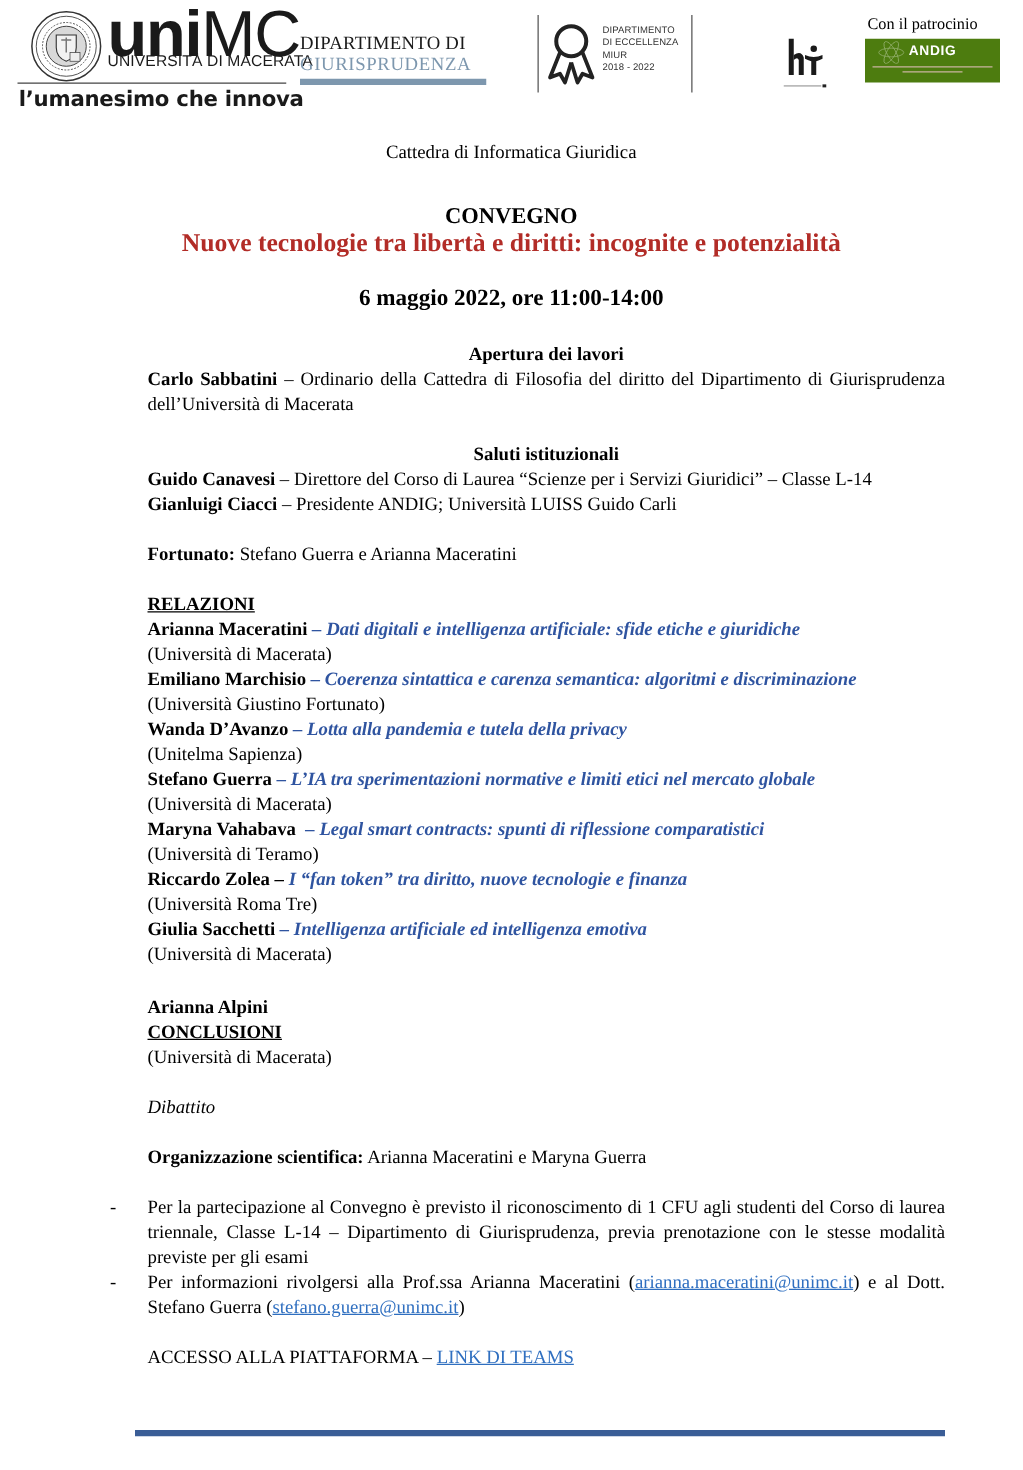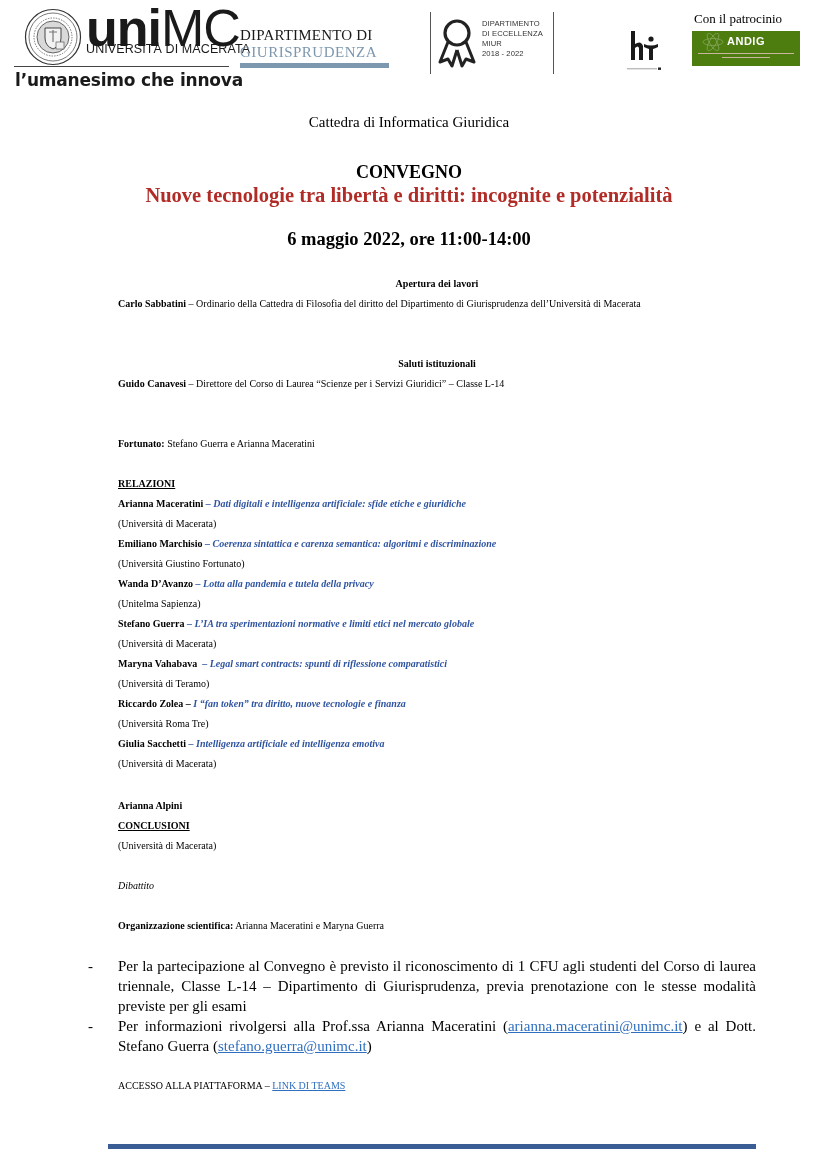--- a/index.html
+++ b/index.html
@@ -59,21 +59,21 @@
   }
   .andig-line { position: absolute; height: 1px; background: #e9c3c3; opacity: .8; }
 
   
   .center { position: absolute; left: 0; width: 818px; text-align: center; }
   #cattedra { top: 114px; font-size: 15px; }
   #convegno { top: 162px; font-size: 18px; font-weight: bold; }
   #title { top: 184px; font-size: 20.5px; font-weight: bold; color: #b22c27; }
   #date { top: 229px; font-size: 18.5px; font-weight: bold; }
 
-  .block { position: absolute; left: 118px; width: 638px; font-size: 10px; line-height: 20px; }
+  .block { position: absolute; left: 118px; width: 638px; font-size: 15px; line-height: 20px; }
   .sect-head { text-align: center; font-weight: bold; }
   .justify { text-align: justify; text-align-last: left; }
   .b { font-weight: bold; }
   .u { text-decoration: underline; }
   .talk { color: #2f54a0; font-style: italic; font-weight: bold; }
   .it { font-style: italic; }
   a.mail, a.teams { color: #2f6fc0; text-decoration: underline; }
 
   #apertura { top: 274px; }
   #saluti { top: 354px; }
@@ -156,20 +156,21 @@
 <div id="date" class="center">6 maggio 2022, ore 11:00-14:00</div>
 
 <div id="apertura" class="block">
   <div class="sect-head">Apertura dei lavori</div>
   <div class="justify"><span class="b">Carlo Sabbatini</span><span> – Ordinario della Cattedra di Filosofia del diritto del Dipartimento di Giurisprudenza dell’Università di Macerata</span></div>
 </div>
 
 <div id="saluti" class="block">
   <div class="sect-head">Saluti istituzionali</div>
   <div><span class="b">Guido Canavesi</span><span> – Direttore del Corso di Laurea “Scienze per i Servizi Giuridici” – Classe L-14</span></div>
+  <div><span class="b">Gianluigi Ciacci</span><span> – Presidente ANDIG; Università LUISS Guido Carli</span></div>
 </div>
 
 <div id="coordinano" class="block"><span class="b">Fortunato:</span><span> Stefano Guerra e Arianna Maceratini</span></div>
 
 <div id="relazioni" class="block">
   <div class="b u">RELAZIONI</div>
 
   <div>
     <div><span class="b">Arianna Maceratini</span><span class="talk"> – </span><span class="talk">Dati digitali e intelligenza artificiale: sfide etiche e giuridiche</span></div>
     <div>(Università di Macerata)</div>

